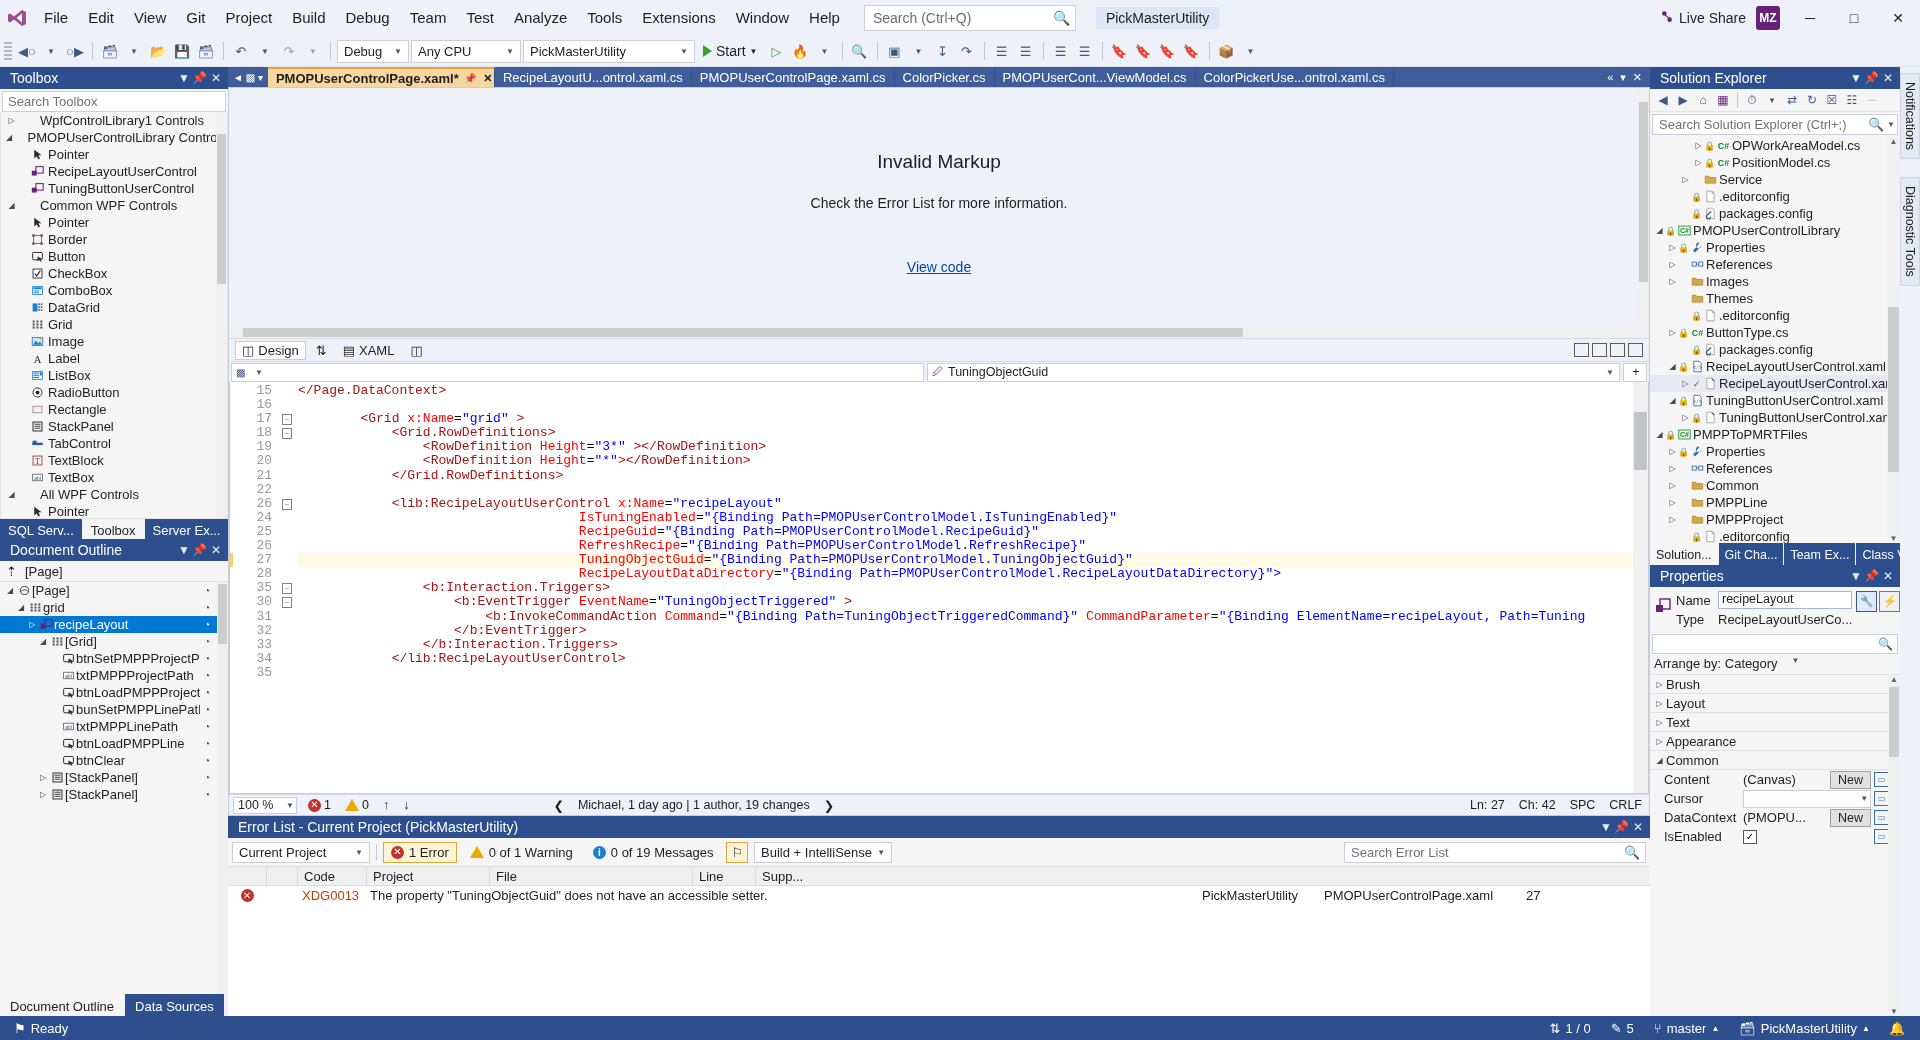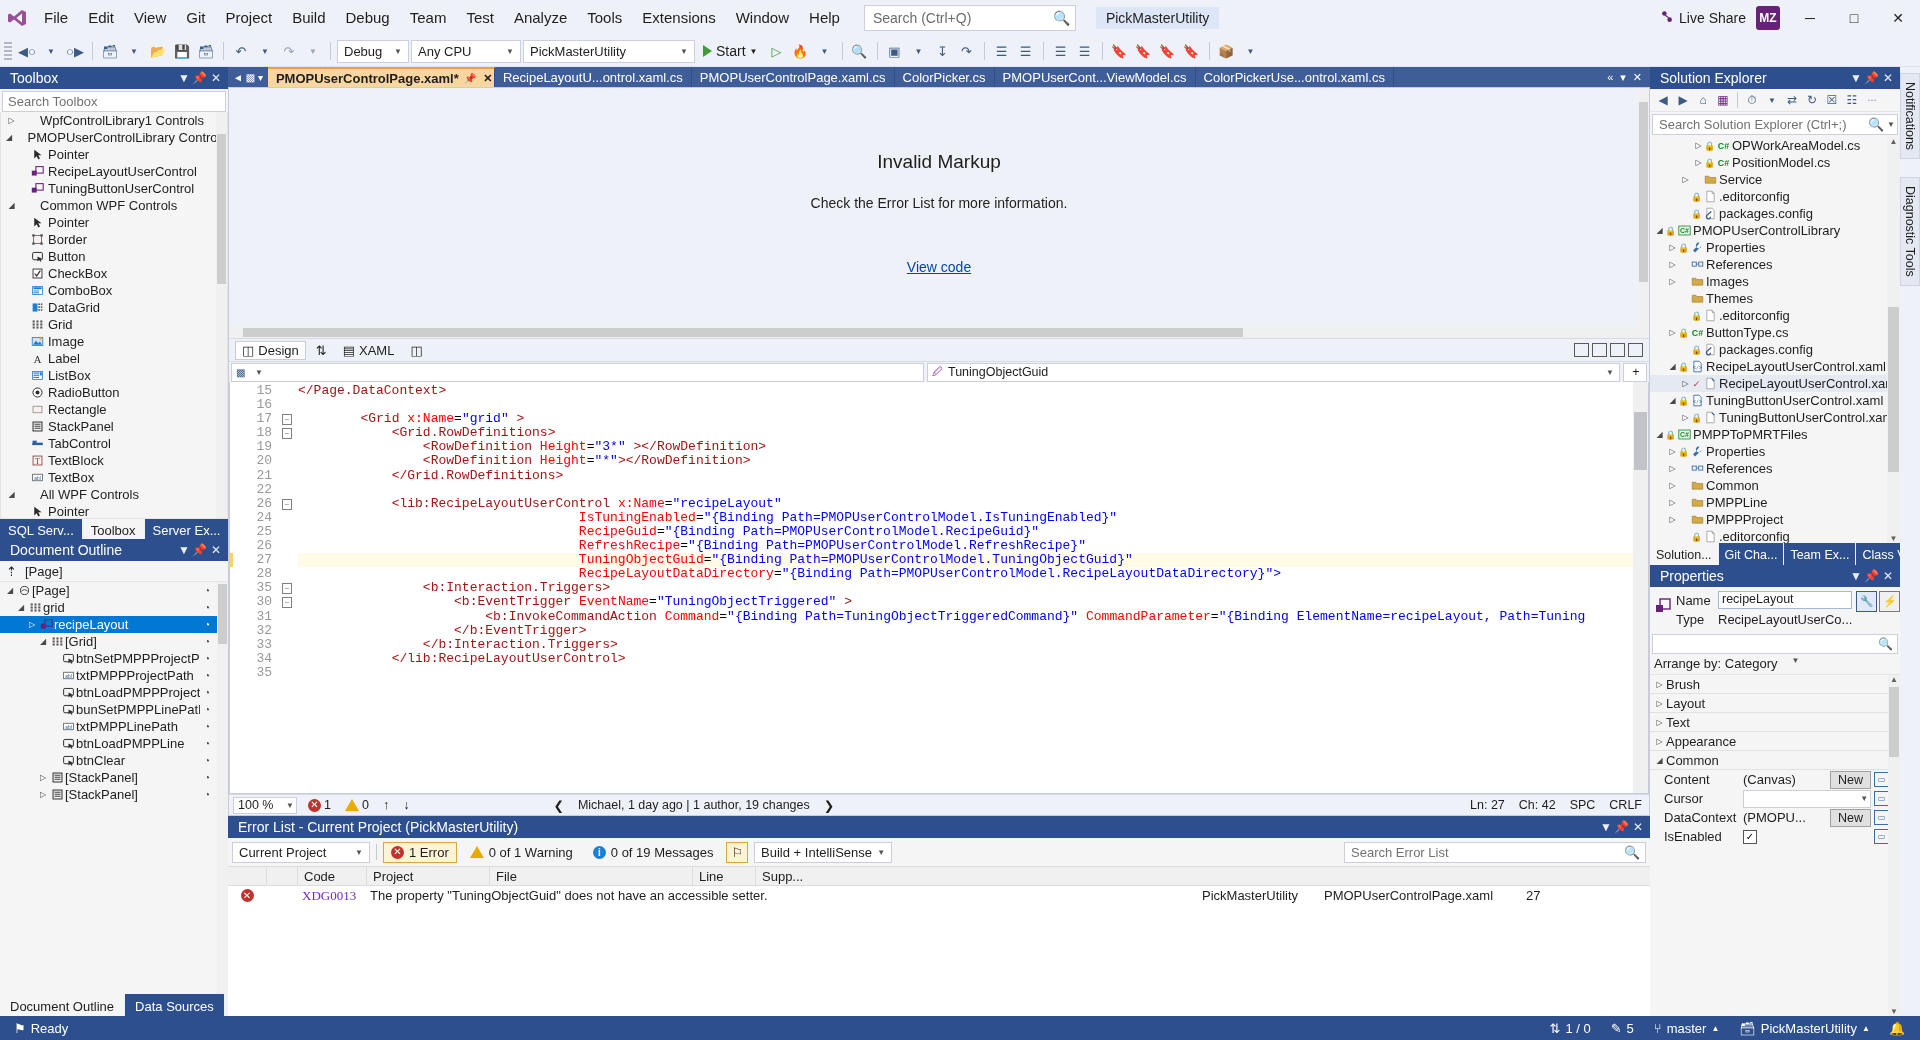--- a/index.html
+++ b/index.html
@@ -158,21 +158,21 @@
   .el-btn.on{background:#fdf4d8;border:1px solid #d9a83a;}
   .el-sep{width:1px;height:16px;background:#c5c9d6;}
   .el-search{margin-left:auto;width:290px;height:19px;background:#fff;border:1px solid #cccedb;
              display:flex;align-items:center;padding:0 4px 0 6px;font-size:13px;color:#717171;}
   .el-head{height:18px;background:#f0f0f0;display:flex;align-items:center;font-size:13px;
            border-top:1px solid #dcdce0;border-bottom:1px solid #dcdce0;}
   .el-head .c{padding:0 6px;border-right:1px solid #dcdce0;height:100%;display:flex;align-items:center;overflow:hidden;}
   .el-rows{flex:1;background:#fff;overflow:hidden;}
   .el-row{height:19px;display:flex;align-items:center;font-size:13px;}
   .el-row .c{padding:0 6px;height:100%;display:flex;align-items:center;overflow:hidden;white-space:nowrap;}
-  .el-code{color:#6d28d9;font-family:Liberation Serif, serif;}
+  .el-code{color:#c2410c;}
   .el-tabs{height:22px;background:#eef1f7;display:flex;align-items:stretch;font-size:13px;flex:0 0 22px;}
   .el-tabs .panel-tab{padding:2px 10px 0 10px;}
 
   .errico{width:13px;height:13px;border-radius:50%;background:#c4302b;color:#fff;font-size:10px;
           display:flex;align-items:center;justify-content:center;line-height:1;}
   .warnico{width:0;height:0;border-left:7px solid transparent;border-right:7px solid transparent;
            border-bottom:12px solid #e8ab00;position:relative;}
   .infoico{width:13px;height:13px;border-radius:50%;background:#1b7fd4;color:#fff;font-size:10px;
            display:flex;align-items:center;justify-content:center;font-weight:bold;}
 

